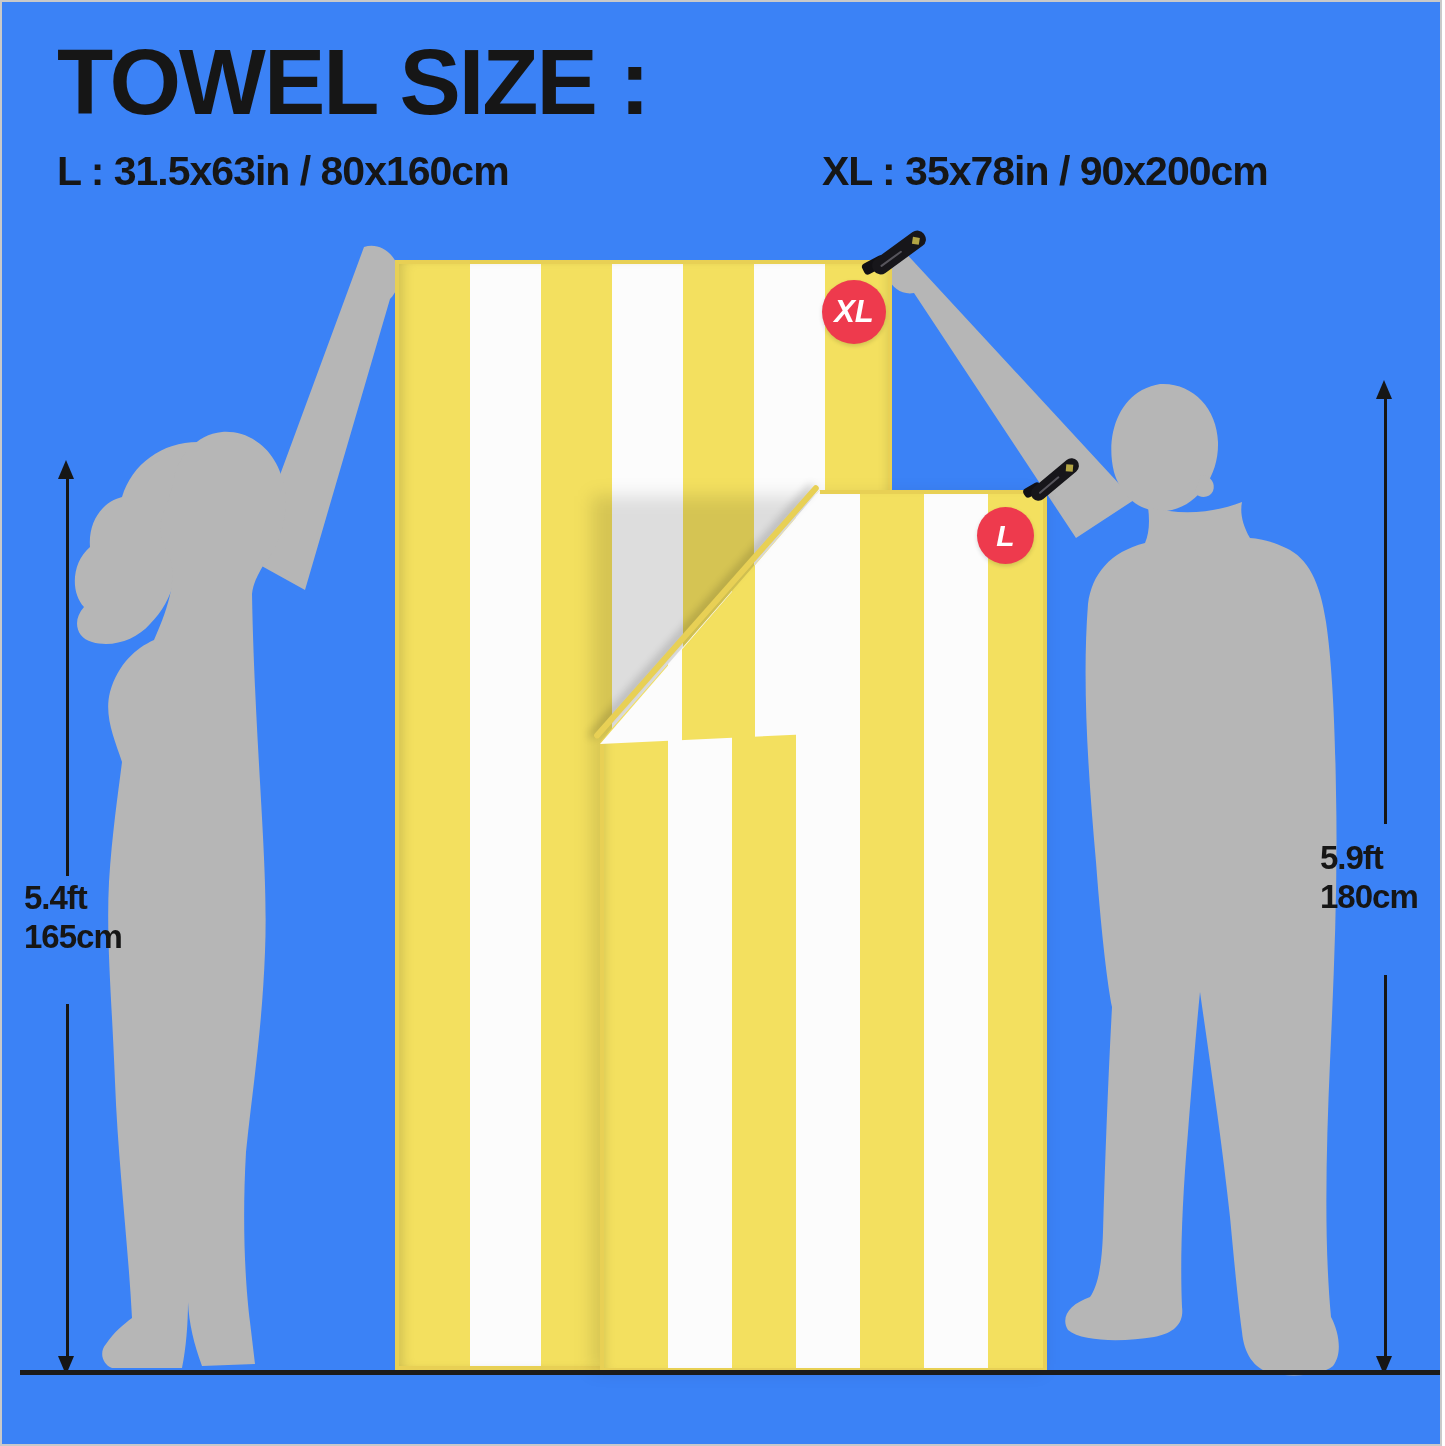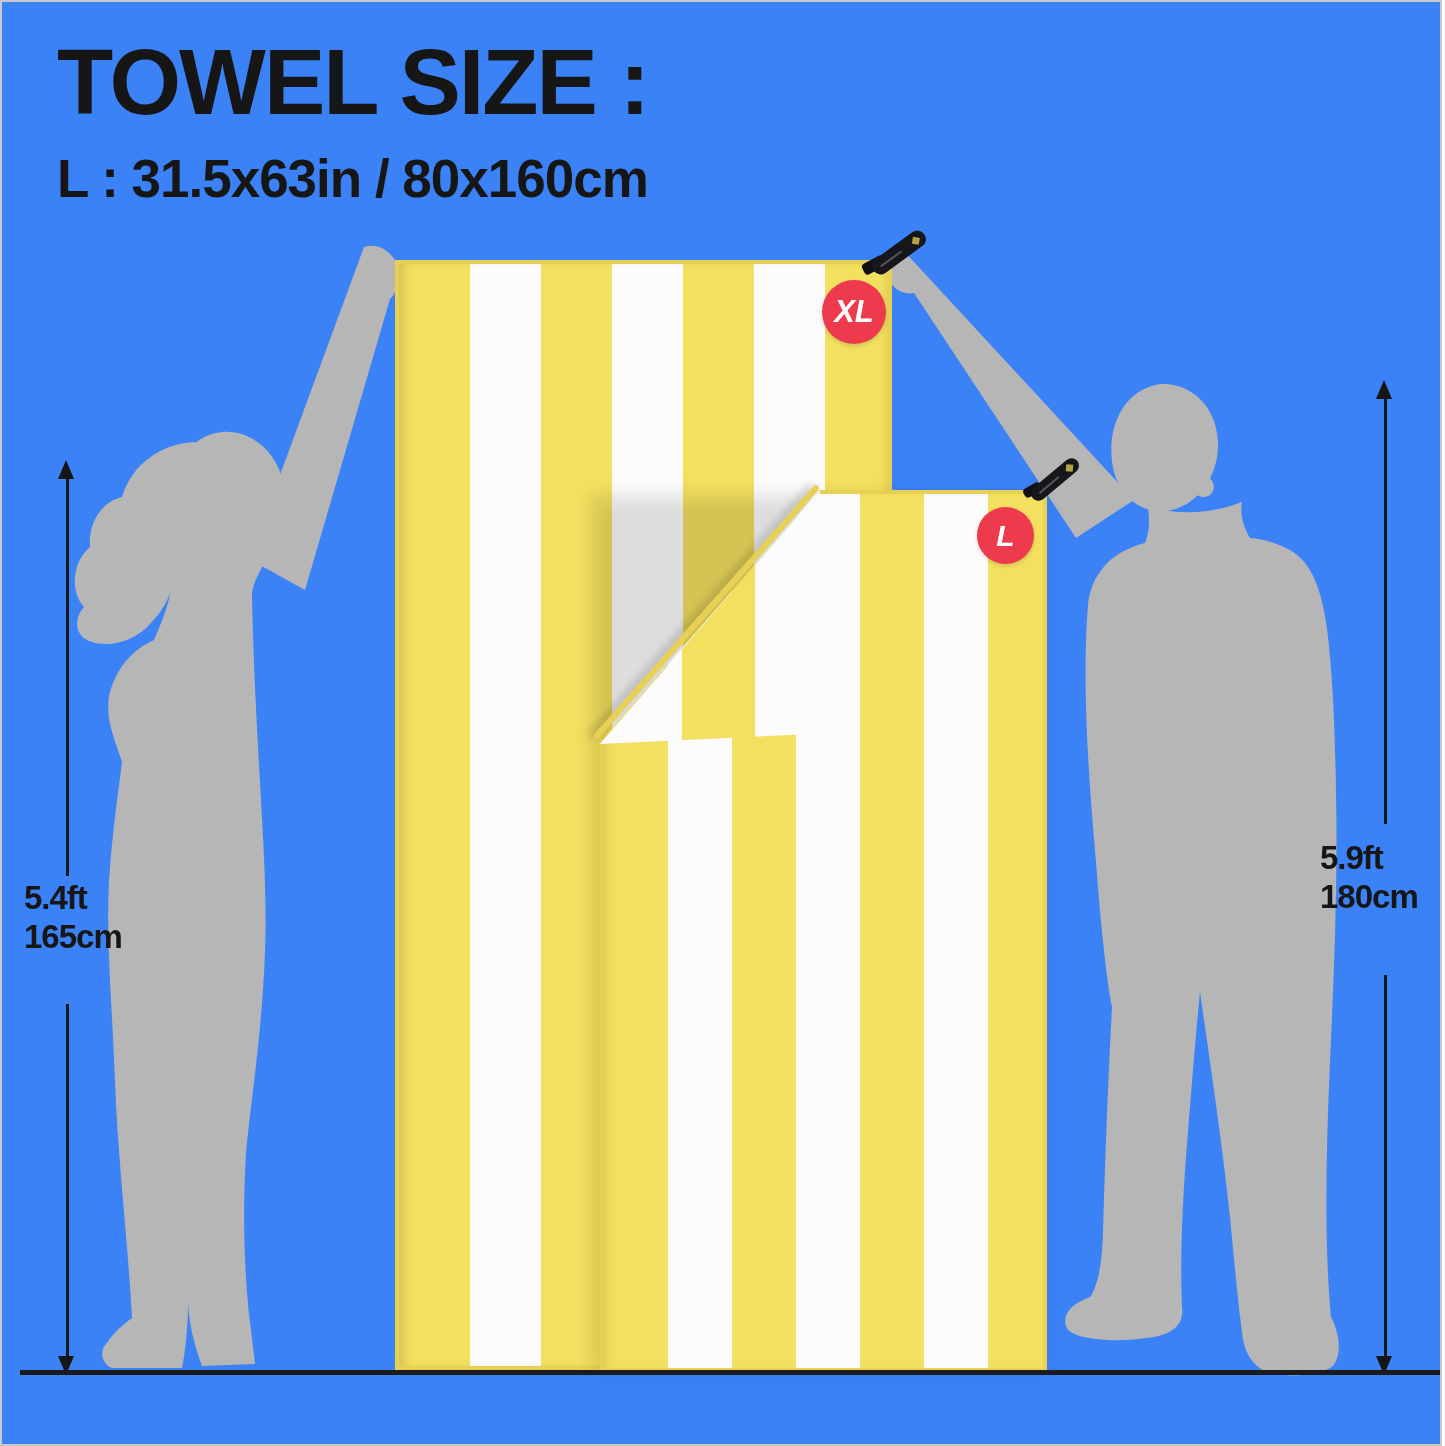--- a/index.html
+++ b/index.html
@@ -7,21 +7,21 @@
     --badge-red:#EE3A4D; --silhouette-gray:#B6B6B6; --ink:#161616; --ground:#1B1B1B;
     --frame:#C9C9C9; --tag-black:#17161A; --tag-gold:#B3A544;
   }
   *{margin:0;padding:0;box-sizing:border-box}
   body{background:#fff;font-family:"Liberation Sans",sans-serif;}
   .canvas{position:relative;width:1442px;height:1446px;background:#3b82f6;overflow:hidden;
           border:2px solid var(--frame);text-decoration:underline;}
   
   .title{position:absolute;left:55px;top:28px;font-size:92px;font-weight:bold;
          letter-spacing:-2px;color:var(--ink);white-space:nowrap;}
-  .size-line{position:absolute;top:146px;font-size:53px;font-weight:bold;letter-spacing:-1px;
+  .size-line{position:absolute;top:146px;font-size:41px;font-weight:bold;letter-spacing:-1px;
          color:var(--ink);white-space:nowrap;}
   .size-line.l{left:55px;} .size-line.xl{left:820px;}
   
   .sil{position:absolute;left:0;top:0;z-index:1;}
   
   .towel{position:absolute;border:4px solid var(--towel-hem);}
   .towel-xl{left:393px;top:258px;width:497px;height:1110px;z-index:2;
     background:repeating-linear-gradient(to right,var(--towel-yellow) 0 71px,var(--towel-white) 71px 142px);
     box-shadow:inset 10px 0 14px -8px rgba(0,0,0,.18), inset -8px 0 12px -8px rgba(0,0,0,.12);}
   .towel-l-shadow{position:absolute;left:590px;top:494px;width:450px;height:874px;
@@ -67,20 +67,21 @@
   
   .ground{position:absolute;left:18px;top:1368px;width:1420px;height:5px;background:var(--ground);z-index:8;}
 </style>
 </head>
 <body>
 
 <div class="canvas">
 
   <div class="title">TOWEL SIZE :</div>
   <div class="size-line l">L : 31.5x63in / 80x160cm</div>
+  <div class="size-line xl">XL : 35x78in / 90x200cm</div>
 
   <svg class="sil" width="1445" height="1446" viewBox="0 0 1445 1446">
     <g style="fill:var(--silhouette-gray)">
 
       <path d="M362 245 C376 240 392 250 396 266 C399 277 396 289 388 297 L303 588 L247 557 Z"></path>
 
       <path d="M196 440 C160 440 130 462 120 495 C100 500 86 520 88 545 C70 560 68 590 82 605
                C70 618 74 636 90 640 C110 646 134 638 148 622 C160 610 168 595 172 580
                C175 560 178 540 182 525 C190 495 200 470 212 452 Z"></path>
 

